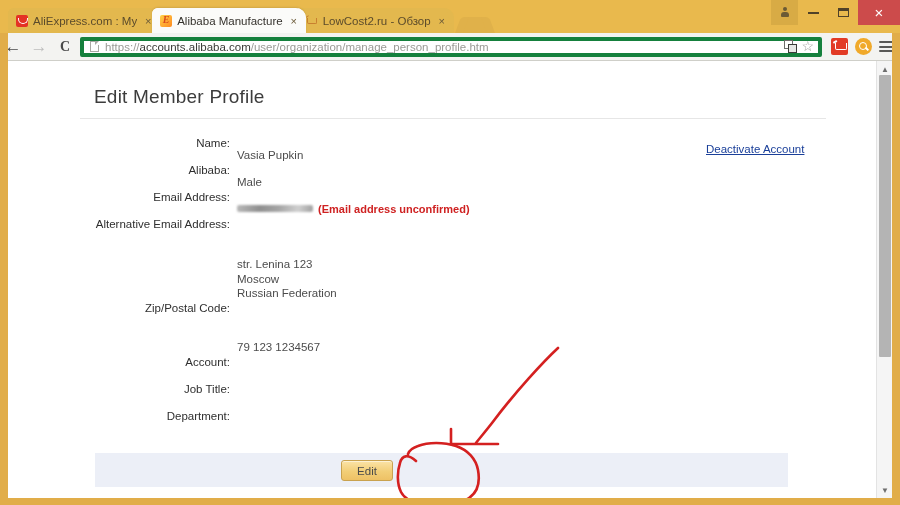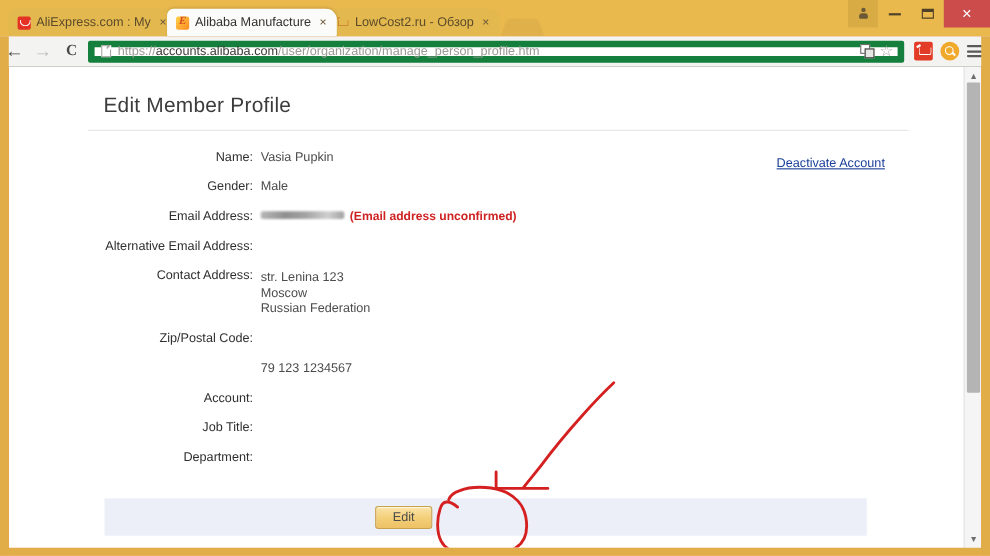--- a/index.html
+++ b/index.html
@@ -135,21 +135,21 @@
   .nav-btn {
     width: 26px; text-align:center; font-size: 15px; color:#5f5f5f; cursor:pointer;
     user-select:none;
   }
   .nav-btn.back { color:#4a4a4a; font-size:17px; }
   .nav-btn.fwd  { color:#bdbdbd; font-size:17px; }
   .nav-btn.reload { color:#4a4a4a; font-size:14px; font-weight:bold;
                     font-family:"Liberation Serif", serif; }
   .omnibox {
     flex: 1; height: 20px; margin: 0 4px 0 2px;
-    background: #fff; border: 6px solid #15803d; border-radius: 2px;
+    background: #fff; border: 4px solid #15803d; border-radius: 2px;
     display:flex; align-items:center; padding: 0 4px;
     position: relative;
   }
   .page-icon {
     width: 9px; height: 11px; margin: 0 6px 0 2px;
     border:1px solid #a8a8a4; background:#fff; position:relative; flex:none;
   }
   .page-icon::after{
     content:""; position:absolute; right:-1px; top:-1px;
     border-width: 0 0 4px 4px; border-style:solid;
@@ -227,21 +227,21 @@
   
   .form { position:absolute; left:0; top: 76px; width: 868px; }
   .row { position:relative; height: 27px; }
   .row.addr { height: 57px; }
   .lbl {
     position:absolute; left: 0; width: 222px; text-align:right;
     font-size: 11.5px; color:#2f2f2f; font-weight: normal;
     top: 0;
   }
   .val {
-    position:absolute; left: 229px; top: 0;
+    position:absolute; left: 229px; top: 12px;
     font-size: 11.5px; color:#4c4c4c;
   }
   .val .line { display:block; line-height: 14.5px; }
   .redact {
     display:inline-block; vertical-align:middle;
     width: 76px; height: 7px; margin-right: 5px;
     background: linear-gradient(100deg,#b9b9b9,#8f8f8f 30%,#a5a5a5 55%,#cfcfcf 80%,#9f9f9f);
     filter: blur(1.1px);
     border-radius: 2px;
     position: relative; top: -1px;
@@ -381,38 +381,37 @@
       <a class="deactivate-link">Deactivate Account</a>
 
       <div class="form">
 
         <div class="row">
           <div class="lbl">Name:</div>
           <div class="val">Vasia Pupkin</div>
         </div>
 
         <div class="row">
-          <div class="lbl">Gender:</div>
+          <div class="lbl">Alibaba:</div>
           <div class="val">Male</div>
         </div>
 
         <div class="row">
           <div class="lbl">Email Address:</div>
           <div class="val">
             <span class="redact"></span><span class="unconfirmed">(Email address unconfirmed)</span>
           </div>
         </div>
 
         <div class="row">
           <div class="lbl">Alternative Email Address:</div>
           <div class="val"></div>
         </div>
 
         <div class="row addr">
-          <div class="lbl">Contact Address:</div>
           <div class="val">
             <span class="line">str. Lenina 123</span>
             <span class="line">Moscow</span>
             <span class="line">Russian Federation</span>
           </div>
         </div>
 
         <div class="row">
           <div class="lbl">Zip/Postal Code:</div>
           <div class="val"></div>

